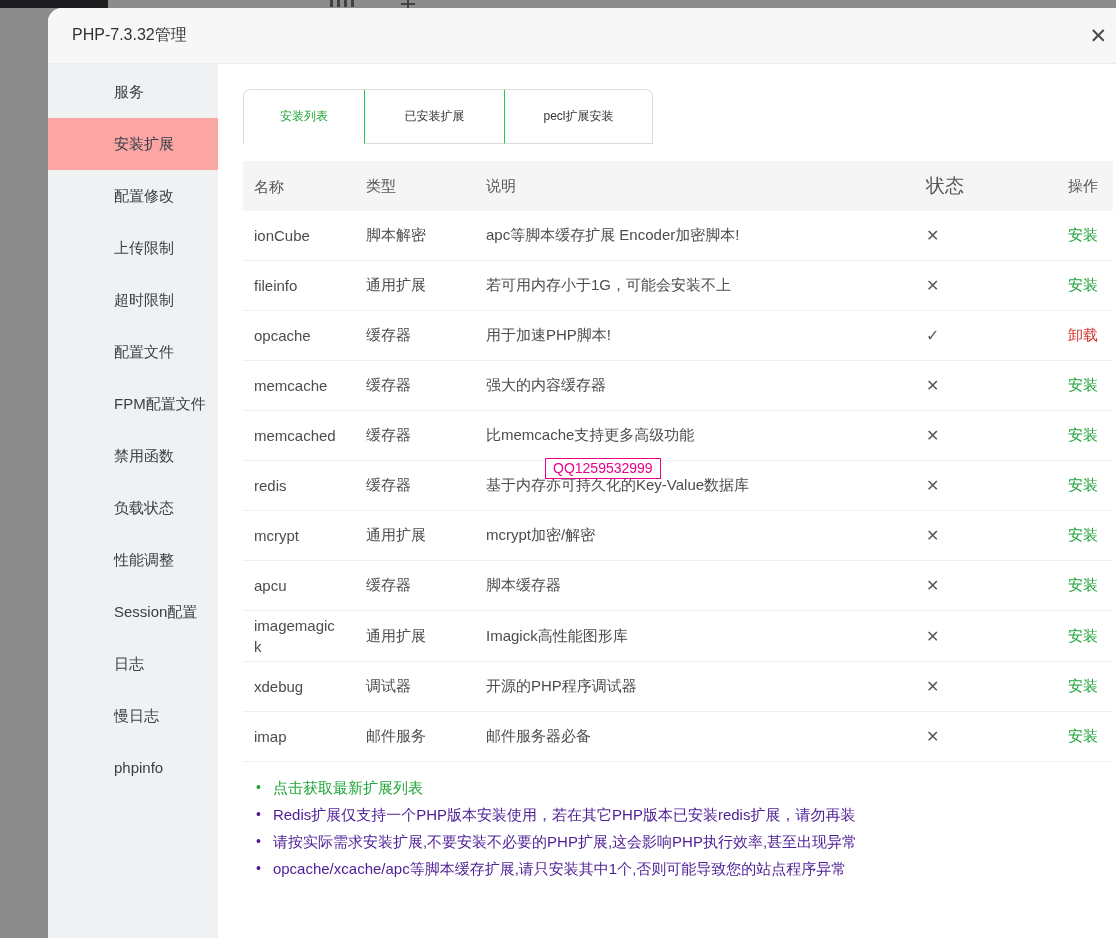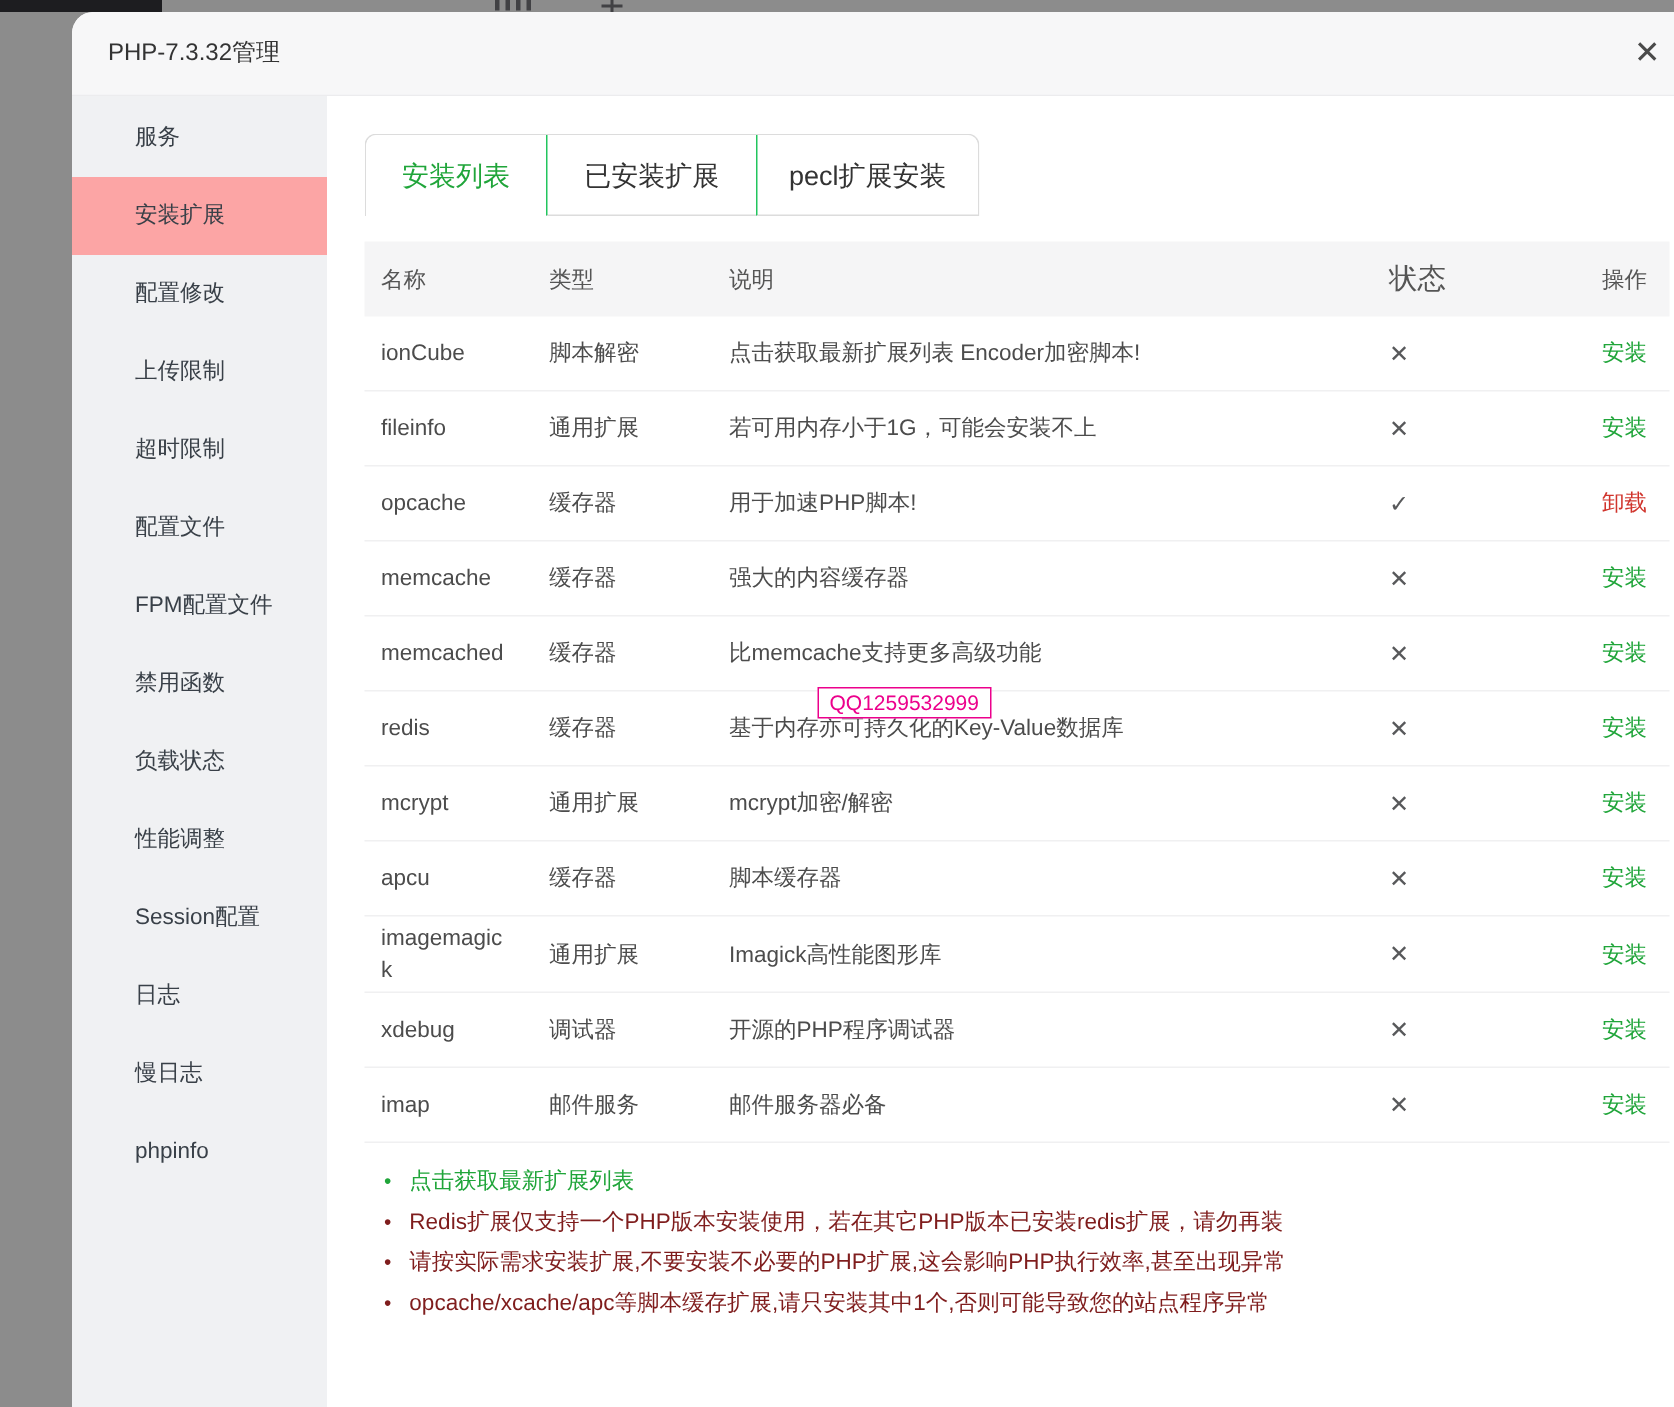--- a/index.html
+++ b/index.html
@@ -31,34 +31,34 @@
     display:flex; align-items:center; padding:0 24px;
     border-radius:14px 14px 0 0;
   }
   .modal-title { font-size:16px; font-weight:500; color:#333; }
   .close-btn { margin-left:auto; font-size:21px; color:#4a4a4a; cursor:pointer; line-height:1; padding:2px 4px; }
 
   .modal-body { display:flex; height:874px; }
 
   
   .sidebar { width:170px; flex-shrink:0; background:#f0f1f3; padding-top:2px; }
-  .side-item { height:52px; line-height:52px; padding-left:42px; font-size:15px; color:#394048; cursor:pointer; white-space:nowrap; }
+  .side-item { height:52px; line-height:52px; padding-left:66px; font-size:15px; color:#394048; cursor:pointer; white-space:nowrap; }
   .side-item.active { background:#fca5a5; }
 
   
   .content { flex:1; position:relative; padding:25px 22px 0 25px; background:#fff; }
 
   .tabs {
     display:inline-flex; height:55px;
     border:1px solid #dcdcdc; border-bottom:none;
     border-radius:8px 8px 0 0; overflow:hidden;
   }
   .tab {
     display:flex; align-items:center; justify-content:center;
-    font-size:18px; color:#333; background:#fff; cursor:pointer;
+    font-size:12px; color:#333; background:#fff; cursor:pointer;
     border-bottom:1px solid #dcdcdc;
   }
   .tab:nth-child(1){ width:120px; }
   .tab:nth-child(2){ width:140px; }
   .tab:nth-child(3){ width:148px; }
   .tab + .tab { border-left:1px solid #22c55e; }
   .tab.active { color:var(--green); border-bottom:1px solid transparent; }
 
   .ext-table { margin-top:17px; width:870px; font-size:15px; }
   .t-row {
@@ -69,21 +69,21 @@
   .c-name  { width:112px; padding-right:24px; word-break:break-all; line-height:21px; }
   .c-type  { width:120px; }
   .c-desc  { width:440px; }
   .c-status{ width:105px; font-size:16px; color:#58595b; }
   .t-head .c-status { font-size:19px; color:#555; }
   .c-action{ flex:1; text-align:right; padding-right:15px; }
   .link-install   { color:var(--green); cursor:pointer; }
   .link-uninstall { color:var(--red); cursor:pointer; }
 
   .notes { margin-top:12px; padding-left:13px; }
-  .note { display:flex; align-items:flex-start; font-size:15px; color:#7f1d1d; line-height:27px; }
+  .note { display:flex; align-items:flex-start; font-size:15px; color:#4c1d95; line-height:27px; }
   .note::before { content:"•"; margin-right:12px; font-size:14px; }
   .note.is-link { color:var(--green); cursor:pointer; }
 
   .watermark {
     position:absolute; left:497px; top:450px; z-index:4;
     height:21px; line-height:19px; padding:0 7px;
     border:1px solid var(--magenta); color:var(--magenta);
     background:#fff; font-size:14px;
   }
 </style>
@@ -148,21 +148,21 @@
           <div class="t-row t-head">
             <div class="c-name">名称</div>
             <div class="c-type">类型</div>
             <div class="c-desc">说明</div>
             <div class="c-status">状态</div>
             <div class="c-action">操作</div>
           </div>
           <div class="t-row">
             <div class="c-name">ionCube</div>
             <div class="c-type">脚本解密</div>
-            <div class="c-desc">点击获取最新扩展列表 Encoder加密脚本!</div>
+            <div class="c-desc">apc等脚本缓存扩展 Encoder加密脚本!</div>
             <div class="c-status">✕</div>
             <div class="c-action"><span class="link-install">安装</span></div>
           </div>
           <div class="t-row">
             <div class="c-name">fileinfo</div>
             <div class="c-type">通用扩展</div>
             <div class="c-desc">若可用内存小于1G，可能会安装不上</div>
             <div class="c-status">✕</div>
             <div class="c-action"><span class="link-install">安装</span></div>
           </div>

